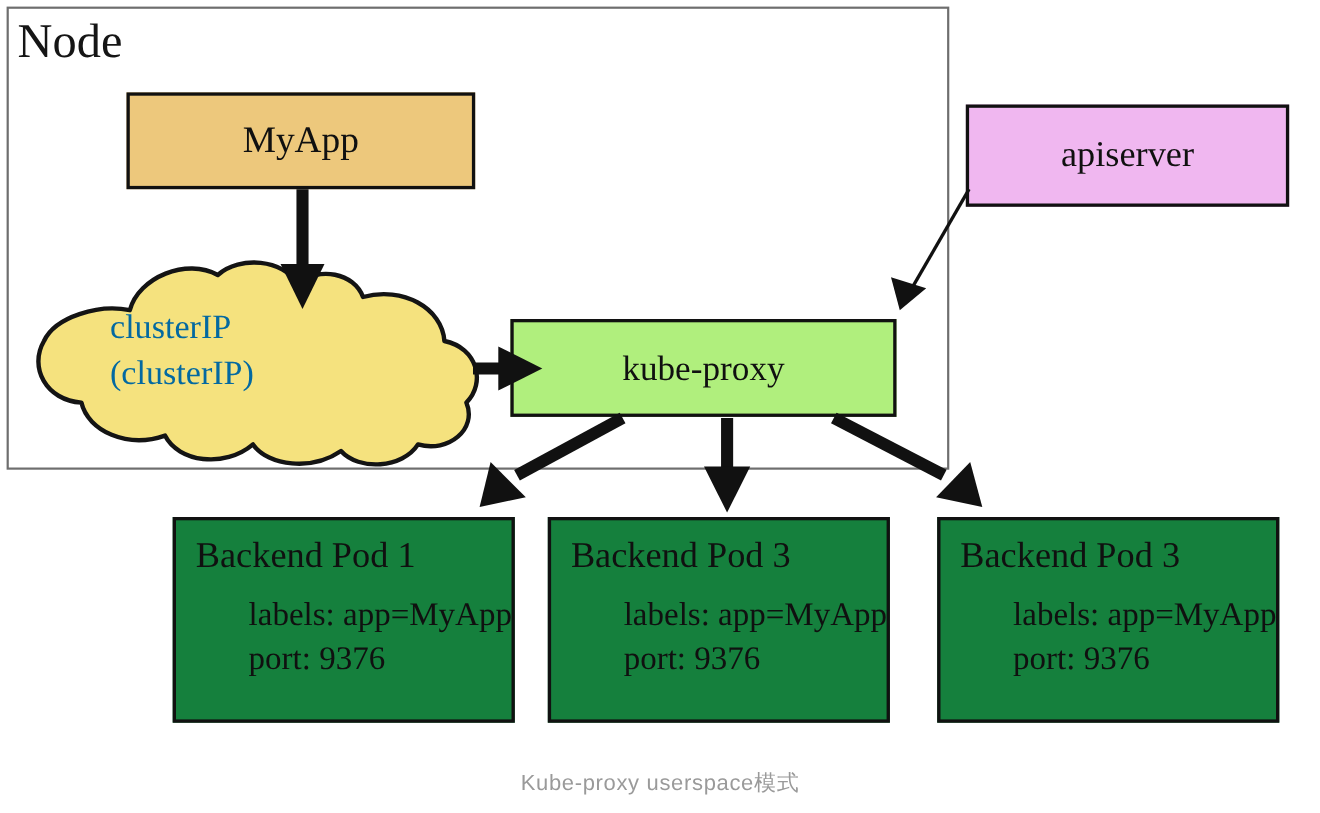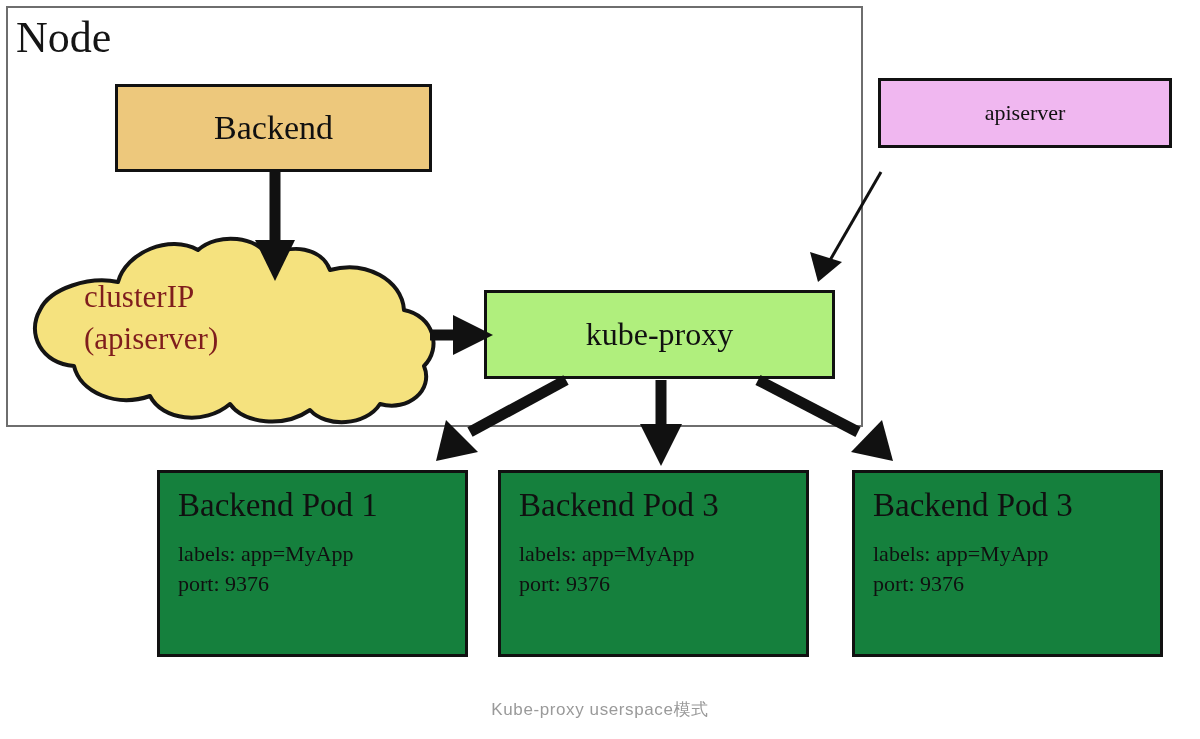--- a/index.html
+++ b/index.html
@@ -54,28 +54,28 @@
   .client-box {
     left: 115px;
     top: 84px;
     width: 317px;
     height: 88px;
     background: #edc87c;
     font-size: 34px;
   }
   .apiserver-box {
     left: 878px;
-    top: 78px;
+    top: 95px;
     width: 294px;
-    height: 70px;
+    height: 93px;
     background: #f0b7f0;
-    font-size: 22px;
+    font-size: 33px;
   }
   .kubeproxy-box {
-    left: 484px;
+    left: 464px;
     top: 290px;
     width: 351px;
     height: 89px;
     background: #b0ef7d;
     font-size: 32px;
   }
   .pod-box {
     top: 470px;
     width: 311px;
     height: 187px;
@@ -87,63 +87,64 @@
   .pod-1 { left: 157px; }
   .pod-2 { left: 498px; }
   .pod-3 { left: 852px; }
   .pod-title {
     font-size: 33px;
     line-height: 1.15;
     margin-bottom: 14px;
     white-space: nowrap;
   }
   .pod-line {
-    font-size: 22px;
+    font-size: 30px;
     line-height: 1.35;
     white-space: nowrap;
+    margin-left: 48px;
   }
 
   
   .cloud-wrap {
     position: absolute;
     left: 22px;
     top: 236px;
     width: 424px;
     height: 194px;
   }
   .cloud-text {
     position: absolute;
-    left: 62px;
+    left: 78px;
     top: 40px;
     width: 260px;
     text-align: left;
     font-family: "Liberation Serif", serif;
     font-size: 31px;
     line-height: 1.35;
-    color: #7f1d1d;
+    color: #0369a1;
     pointer-events: none;
   }
 
   svg.overlay {
     position: absolute;
     left: 0;
     top: 0;
     width: 1200px;
     height: 739px;
     pointer-events: none;
   }
 
   .caption {
     position: absolute;
     left: 0;
     top: 698px;
     width: 1200px;
     text-align: center;
     font-family: "Liberation Sans", sans-serif;
-    font-size: 17px;
+    font-size: 20px;
     letter-spacing: 0.6px;
     color: #9a9a9a;
   }
 </style>
 </head>
 <body>
 
 <div id="canvas">
 
   <div class="node-frame"></div>
@@ -160,26 +161,26 @@
                C 412,154 386,176 358,168
                C 344,190 304,192 288,174
                C 262,192 222,188 208,168
                C 182,190 140,184 128,160
                C 94,172 58,156 52,130
                C 20,128 4,98 18,74
                C 28,52 68,40 96,46 Z" fill="#f5e27e" stroke="#141414" stroke-width="4" stroke-linejoin="round"></path>
     </svg>
     <div class="cloud-text">
       <div>clusterIP</div>
-      <div>(apiserver)</div>
+      <div>(clusterIP)</div>
     </div>
   </div>
 
   <div class="box centered client-box">
-    <span>Backend</span>
+    <span>MyApp</span>
   </div>
 
   <div class="box centered apiserver-box">
     <span>apiserver</span>
   </div>
 
   <div class="box centered kubeproxy-box">
     <span>kube-proxy</span>
   </div>
 

